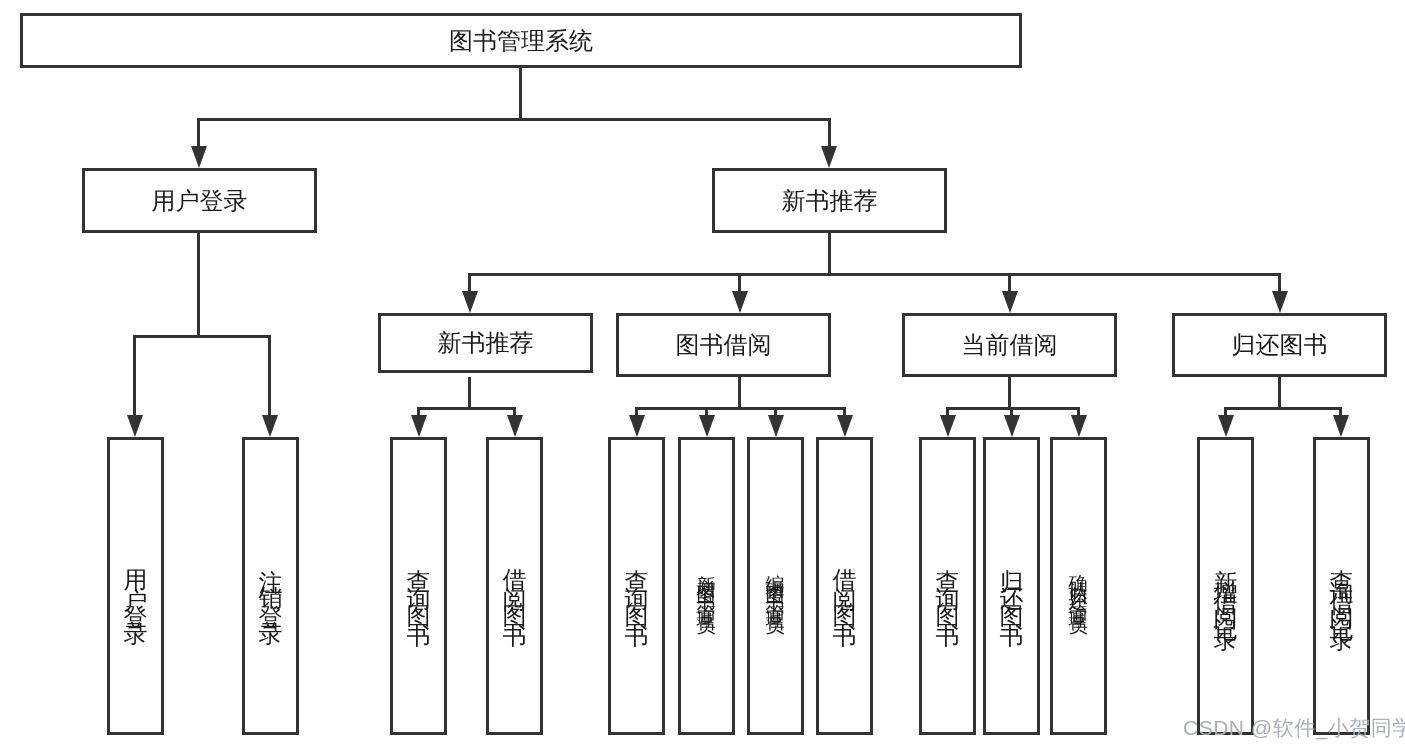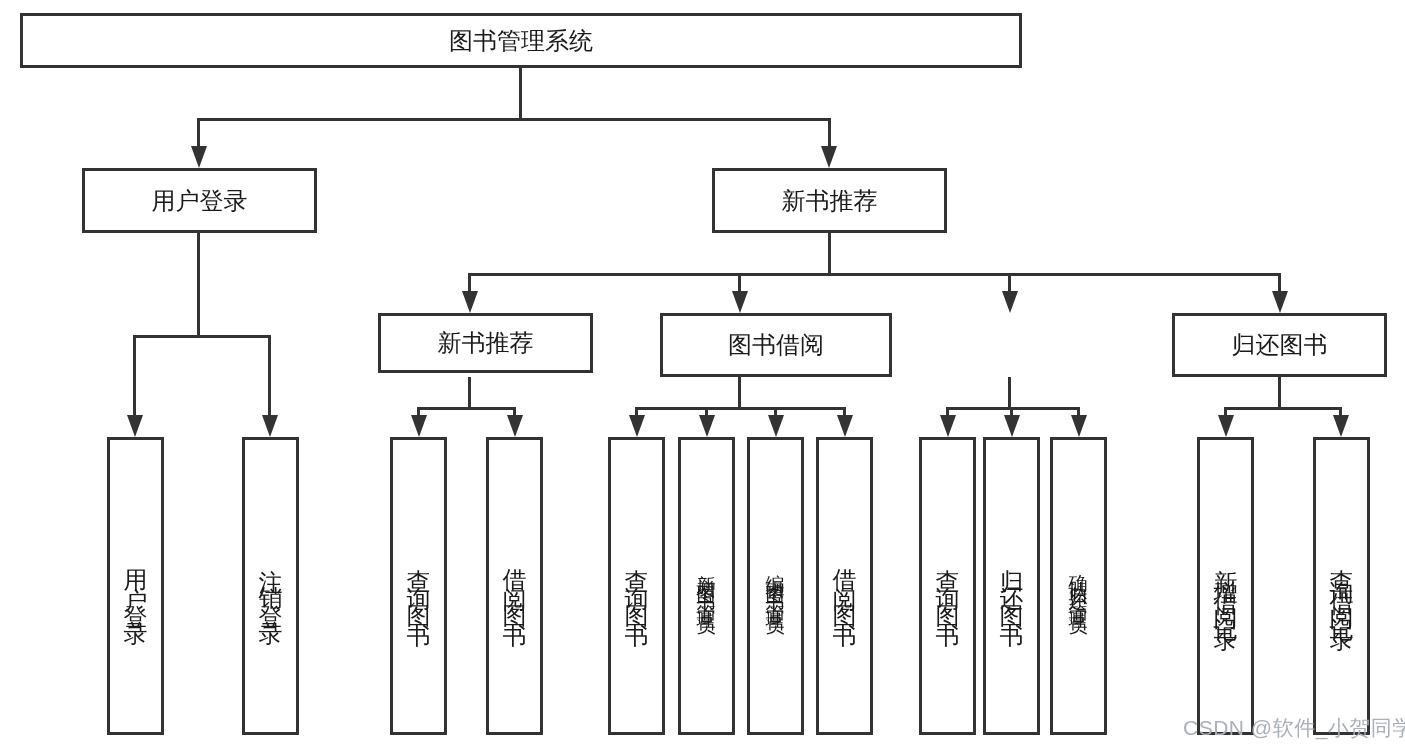--- a/index.html
+++ b/index.html
@@ -73,21 +73,22 @@
   <div class="vline" style="left:468px;top:273px;height:22px"></div>
   <div class="vline" style="left:738px;top:273px;height:22px"></div>
   <div class="vline" style="left:1008px;top:273px;height:22px"></div>
   <div class="vline" style="left:1278px;top:273px;height:22px"></div>
   <div class="arrowhead" style="left:462px;top:291px"></div>
   <div class="arrowhead" style="left:732px;top:291px"></div>
   <div class="arrowhead" style="left:1002px;top:291px"></div>
   <div class="arrowhead" style="left:1272px;top:291px"></div>
 
   <div class="box" style="left:378px;top:313px;width:215px;height:60px">新书推荐</div>
-  <div class="box" style="left:660px;top:313px;width:232px;height:64px">图书借阅</div>
+  <div class="box" style="left:616px;top:313px;width:215px;height:64px">图书借阅</div>
+  <div class="box" style="left:902px;top:313px;width:215px;height:64px">当前借阅</div>
   <div class="box" style="left:1172px;top:313px;width:215px;height:64px">归还图书</div>
 
   <div class="vline" style="left:468px;top:377px;height:32px"></div>
   <div class="hline" style="left:417px;top:407px;width:99px"></div>
   <div class="vline" style="left:417px;top:407px;height:12px"></div>
   <div class="vline" style="left:513px;top:407px;height:12px"></div>
   <div class="arrowhead" style="left:411px;top:415px"></div>
   <div class="arrowhead" style="left:507px;top:415px"></div>
 
   <div class="vline" style="left:738px;top:377px;height:32px"></div>

